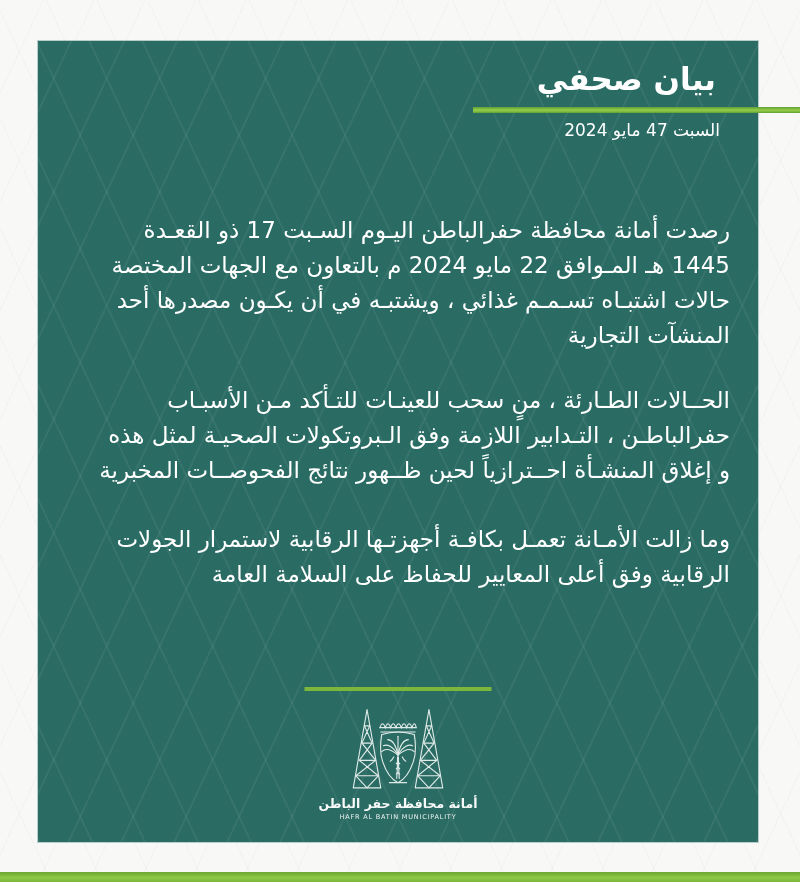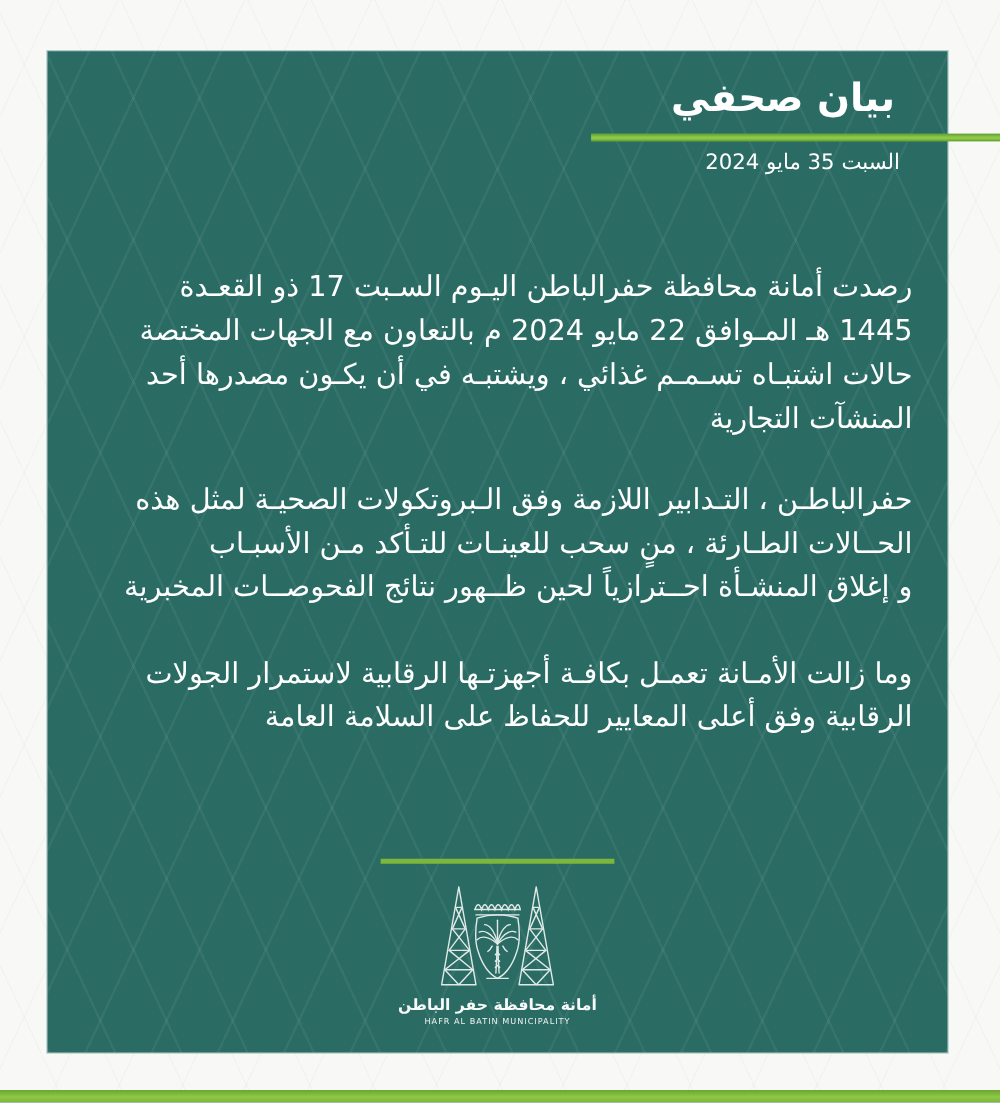--- a/index.html
+++ b/index.html
@@ -67,32 +67,32 @@
   }
 </style>
 </head>
 <body>
 
 <div class="page">
 
   <div class="card">
 
     <div class="title">بيان صحفي</div>
-    <div class="date">السبت 35 مايو 2024</div>
+    <div class="date">السبت 47 مايو 2024</div>
 
     <div class="content">
       <div class="para p1">
         <div class="line">رصدت أمانة محافظة حفرالباطن اليـوم السـبت 17 ذو القعـدة</div>
         <div class="line">1445 هـ المـوافق 22 مايو 2024 م بالتعاون مع الجهات المختصة</div>
         <div class="line">حالات اشتبـاه تسـمـم غذائي ، ويشتبـه في أن يكـون مصدرها أحد</div>
         <div class="line">المنشآت التجارية</div>
       </div>
       <div class="para p2">
+        <div class="line">الحــالات الطـارئة ، منٍ سحب للعينـات للتـأكد مـن الأسبـاب</div>
         <div class="line">حفرالباطـن ، التـدابير اللازمة وفق الـبروتكولات الصحيـة لمثل هذه</div>
-        <div class="line">الحــالات الطـارئة ، منٍ سحب للعينـات للتـأكد مـن الأسبـاب</div>
         <div class="line">و إغلاق المنشـأة احــترازياً لحين ظــهور نتائج الفحوصــات المخبرية</div>
       </div>
       <div class="para p3">
         <div class="line">وما زالت الأمـانة تعمـل بكافـة أجهزتـها الرقابية لاستمرار الجولات</div>
         <div class="line">الرقابية وفق أعلى المعايير للحفاظ على السلامة العامة</div>
       </div>
     </div>
 
     <div class="divider"></div>
 

